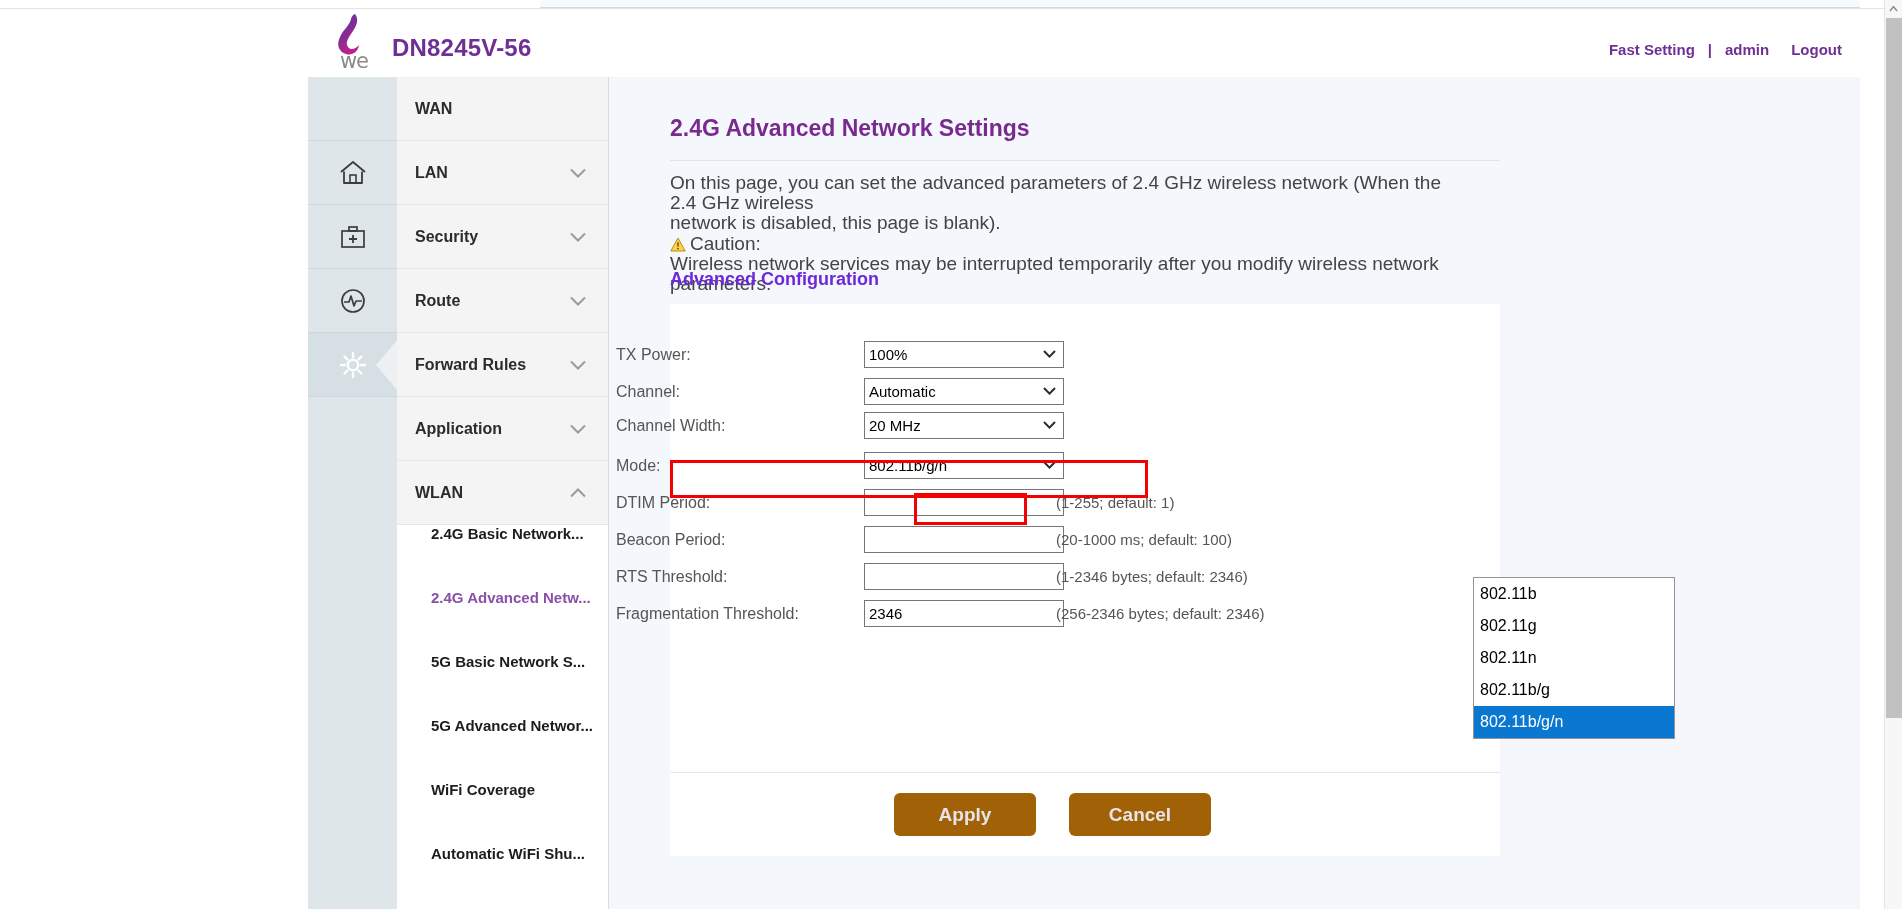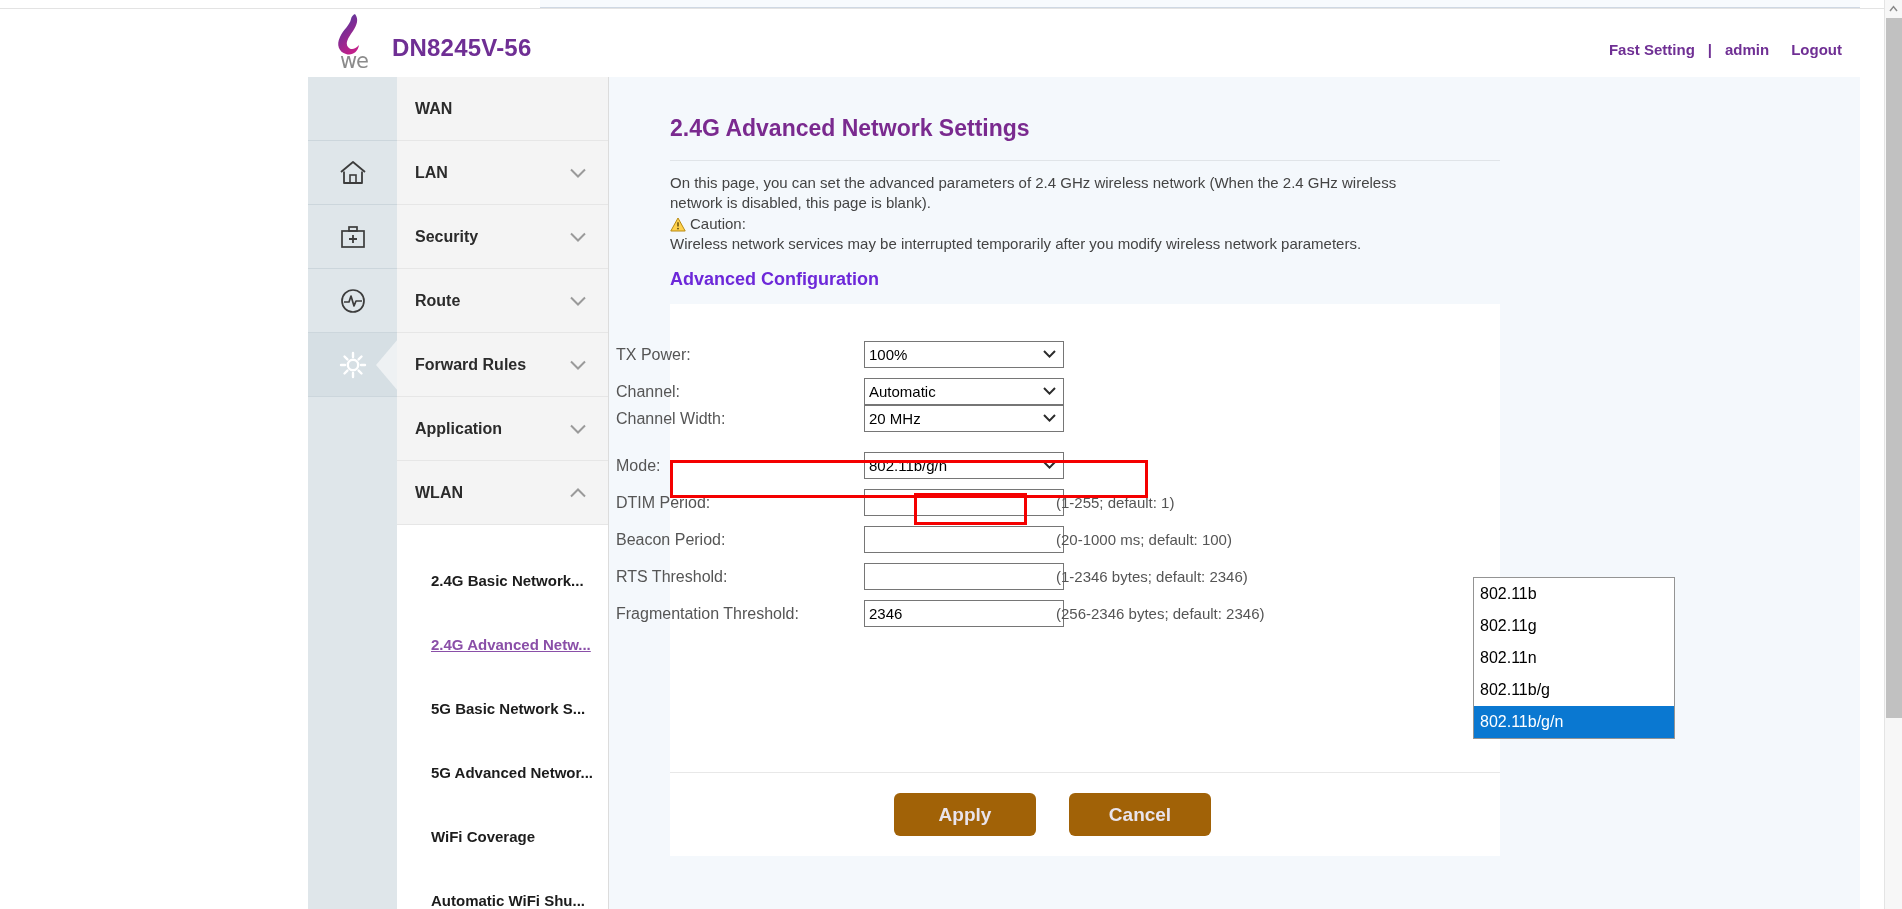--- a/index.html
+++ b/index.html
@@ -35,29 +35,29 @@
   .rail-item.active { background:#d6dfe4; }
   .rail-pointer { position:absolute; right:-1px; top:6px; width:0; height:0;
      border-top:26px solid transparent; border-bottom:26px solid transparent; border-right:22px solid #eef1f3; }
 
   
   .menu-panel { position:absolute; left:397px; top:77px; width:212px; height:832px; background:#f4f4f4; border-right:1px solid #dcdcdc; }
   .menu-item { position:relative; height:64px; border-bottom:1px solid #e6e6e6; display:flex; align-items:center; padding:0 18px 0 18px; background:#f4f4f4; }
   .menu-item .mlabel { font-size:16px; font-weight:bold; color:#2b2b2b; }
   .menu-item .chev { position:absolute; right:22px; top:50%; transform:translateY(-50%); }
   .submenu { background:#ffffff; }
-  .sub-item { height:64px; display:flex; align-items:flex-end; padding-left:34px; background:#fff; }
+  .sub-item { height:64px; display:flex; align-items:flex-start; padding-left:34px; background:#fff; }
   .sub-item .slabel { font-size:15px; font-weight:bold; color:#1c1c1c; }
-  .sub-item.active .slabel { color:#8a4fa8;text-decoration:underline; }
+  .sub-item.active .slabel { color:#8a4fa8; }
 
   
   .content { position:absolute; left:609px; top:77px; width:1251px; height:832px; background:#f4f8fc; }
   .page-title { position:absolute; left:61px; top:38px; font-size:23px; font-weight:bold; color:#7a2a8f; }
   .title-rule { position:absolute; left:61px; top:83px; width:830px; height:1px; background:#e0e4e8; }
-  .desc { position:absolute; left:61px; top:96px; width:800px; font-size:15px; color:#444; line-height:20px; }
+  .desc { position:absolute; left:61px; top:96px; width:800px; font-size:19px; color:#444; line-height:20px; }
   .caution-row { display:flex; align-items:center; gap:4px; margin-top:1px; }
   .section-title { position:absolute; left:61px; top:192px; font-size:18px; font-weight:bold; color:#6d28d9; }
 
   .card { position:absolute; left:61px; top:227px; width:830px; height:227px; background:#fff; }
   .card2 { position:absolute; left:61px; top:454px; width:830px; height:241px; background:#fff; }
   .card-foot { position:absolute; left:61px; top:695px; width:830px; height:84px; background:#fff; border-top:1px solid #e8e8e8; }
 
   .frow { position:absolute; left:0; width:830px; height:45px; display:flex; align-items:center; }
   .flabel { position:absolute; left:7px; font-size:16px; color:#555; }
   .fctl { position:absolute; left:255px; }
@@ -267,21 +267,21 @@
           <span class="fctl"><span class="selwrap"><select class="sel"><option>100%</option></select><svg class="arrow" width="13" height="8" viewBox="0 0 13 8">
                 <path d="M1 1 L6.5 6.6 L12 1" fill="none" stroke="#2b2b2b" stroke-width="2"></path>
               </svg></span></span>
         </div>
         <div class="frow" style="top:292px">
           <span class="flabel">Channel:</span>
           <span class="fctl"><span class="selwrap"><select class="sel"><option>Automatic</option></select><svg class="arrow" width="13" height="8" viewBox="0 0 13 8">
                 <path d="M1 1 L6.5 6.6 L12 1" fill="none" stroke="#2b2b2b" stroke-width="2"></path>
               </svg></span></span>
         </div>
-        <div class="frow" style="top:319px">
+        <div class="frow" style="top:326px">
           <span class="flabel">Channel Width:</span>
           <span class="fctl"><span class="selwrap"><select class="sel"><option>20 MHz</option></select><svg class="arrow" width="13" height="8" viewBox="0 0 13 8">
                 <path d="M1 1 L6.5 6.6 L12 1" fill="none" stroke="#2b2b2b" stroke-width="2"></path>
               </svg></span></span>
         </div>
         <div class="frow" style="top:366px">
           <span class="flabel">Mode:</span>
           <span class="fctl"><span class="selwrap"><select class="sel"><option>802.11b/g/n</option></select><svg class="arrow" width="13" height="8" viewBox="0 0 13 8">
                 <path d="M1 1 L6.5 6.6 L12 1" fill="none" stroke="#2b2b2b" stroke-width="2"></path>
               </svg></span></span>

